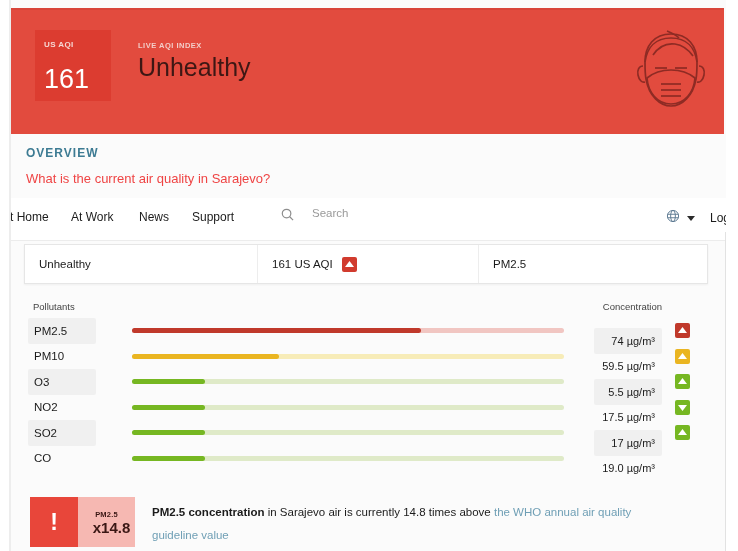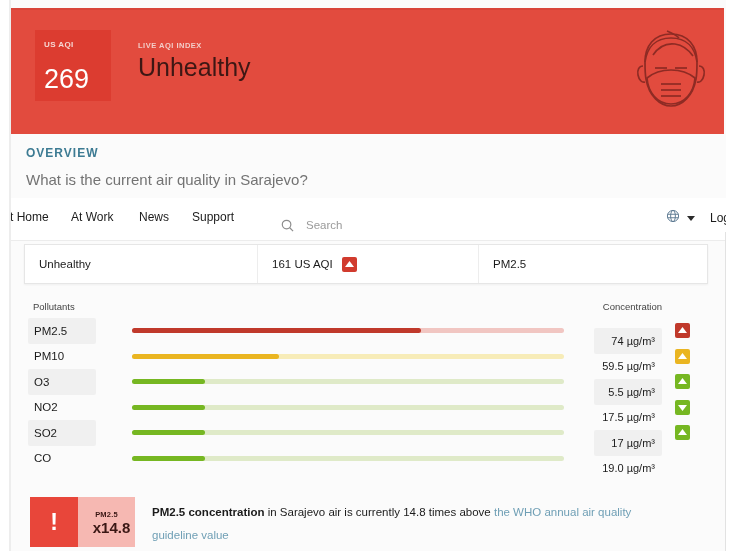--- a/index.html
+++ b/index.html
@@ -45,34 +45,34 @@
     font-size:25px;color:#3d1714;font-weight:400;line-height:1;
   }
   .face{position:absolute;left:620px;top:20px;}
 
   
   .overview{position:absolute;left:26px;top:146px;}
   .overview .ov-kicker{
     font-size:12px;font-weight:700;letter-spacing:1px;color:#3d7b93;
   }
   .overview .ov-title{
-    margin-top:11px;font-size:15px;color:#737373;font-weight:400;
+    margin-top:11px;font-size:13px;color:#ef4444;font-weight:400;
   }
 
   
   .nav{
     position:absolute;left:0;top:198px;width:738px;height:42px;
     background:#ffffff;border-bottom:1px solid #ececec;
   }
   .nav-items{position:absolute;left:0;top:12px;display:flex;gap:28px;padding-left:0;}
   .nav-item{font-size:12px;color:#1b1b1b;font-weight:500;white-space:nowrap;cursor:pointer;}
   .nav-item:first-child{margin-left:0;}
   .search{
     position:absolute;left:281px;top:9px;width:215px;height:24px;
-    display:flex;align-items:flex-end;gap:12px;
+    display:flex;align-items:flex-start;gap:18px;
   }
   .search .s-ico{width:13px;height:13px;flex:none;}
   .search .s-ph{font-size:11.5px;color:#9a9a9a;}
   .globe-wrap{position:absolute;left:666px;top:11px;display:flex;align-items:center;gap:7px;}
   .caret{width:0;height:0;border-left:4px solid transparent;border-right:4px solid transparent;border-top:5px solid #2b2b2b;}
   .login{position:absolute;left:710px;top:13px;font-size:12px;color:#1b1b1b;white-space:nowrap;}
 
   
   .summary{
     position:absolute;left:24px;top:244px;width:682px;height:38px;
@@ -148,21 +148,21 @@
 </head>
 <body>
 
 <div class="page">
 
   <div class="banner">
     <div class="banner-top-line"></div>
 
     <div class="aqi-box">
       <div class="lbl">US AQI</div>
-      <div class="val">269</div>
+      <div class="val">161</div>
     </div>
 
     <div class="banner-txt">
       <div class="kicker">LIVE AQI INDEX</div>
       <div class="status">Unhealthy</div>
     </div>
 
     <div class="face">
       <svg width="80" height="88" viewBox="0 0 80 88" fill="none" stroke="#8e2b24" stroke-width="1.7">
         <path d="M40 6 C23 6 14 18 14 34 c0 6 0 12 1 17 3 17 14 27 25 27 s22 -10 25 -27 c1 -5 1 -11 1 -17 C66 18 57 6 40 6 Z"></path>

